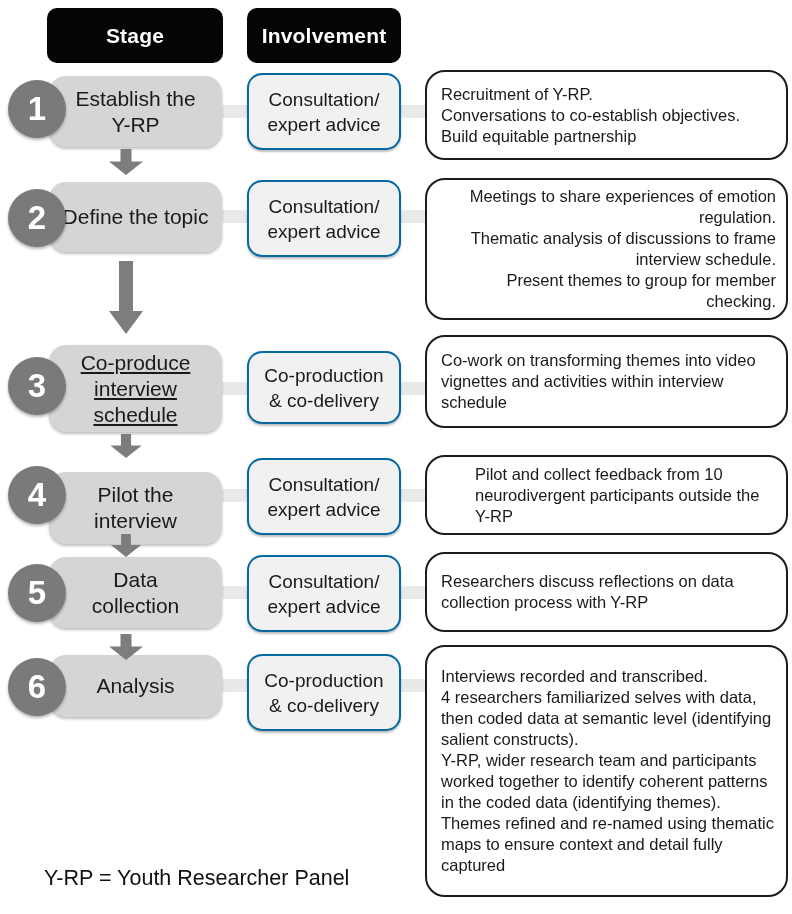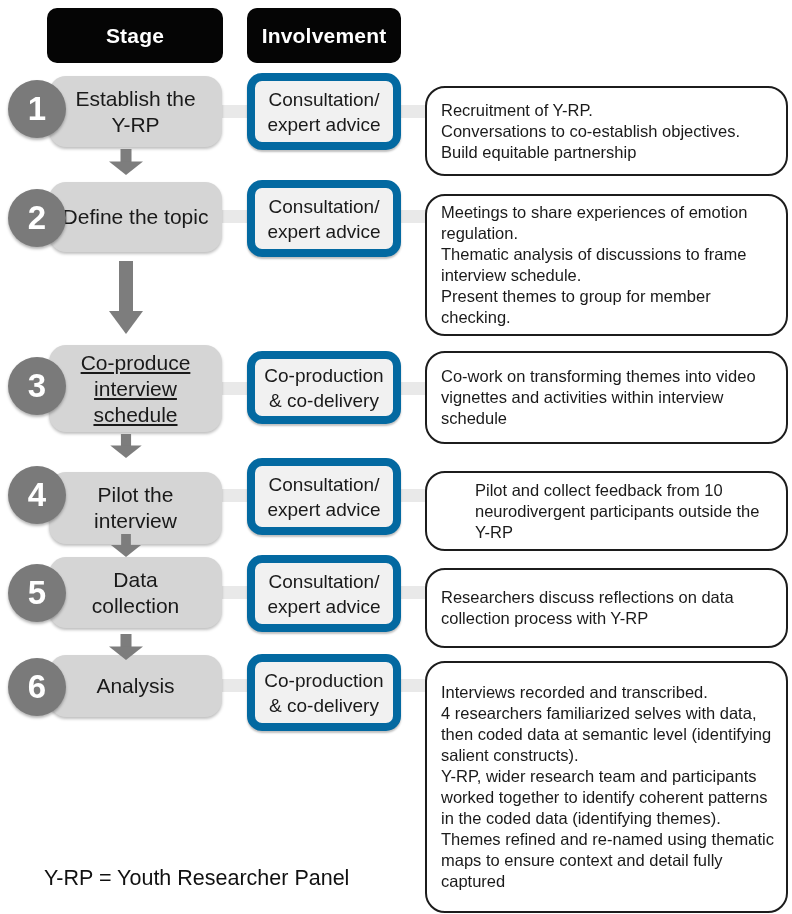--- a/index.html
+++ b/index.html
@@ -34,41 +34,41 @@
   }
   .s1{top:76px;height:71px;}
   .s2{top:182px;height:70px;}
   .s3{top:345px;height:87px;text-decoration:underline;}
   .s4{top:472px;height:72px;}
   .s5{top:557px;height:71px;}
   .s6{top:655px;height:62px;}
 
   .invbox{
     position:absolute;left:247px;width:154px;background:#f1f1f1;
-    border:8px solid #0369a1;border-radius:15px;box-sizing:border-box;
+    border:2px solid #0369a1;border-radius:15px;box-sizing:border-box;
     display:flex;align-items:center;justify-content:center;text-align:center;
     font-size:19px;line-height:25px;white-space:pre-line;z-index:1;
     box-shadow:0 2px 2px rgba(0,0,0,.25);
   }
   .i1{top:73px;height:77px;}
   .i2{top:180px;height:77px;}
   .i3{top:351px;height:73px;}
   .i4{top:458px;height:77px;}
   .i5{top:555px;height:77px;}
   .i6{top:654px;height:77px;}
 
   .taskbox{
     position:absolute;left:425px;width:363px;background:#ffffff;
     border:2px solid #1c1c1c;border-radius:20px;box-sizing:border-box;
     display:flex;align-items:center;z-index:1;
     font-size:16.5px;line-height:21px;padding:8px 10px 8px 14px;
-    white-space:pre-line;text-align:left;margin-top:16px;
+    white-space:pre-line;text-align:left;
   }
   .t1{top:70px;height:90px;}
-  .t2{top:178px;height:142px;}
+  .t2{top:178px;height:142px;text-align:right;}
   .t3{top:335px;height:93px;}
   .t4{top:455px;height:80px;padding-left:48px;}
   .t5{top:552px;height:80px;}
   .t6{top:645px;height:252px;}
 
   .arrow{position:absolute;left:109px;width:34px;z-index:2;}
   .a1{top:149px;height:26px;}
   .a2{top:261px;height:73px;}
   .a3{top:434px;height:24px;}
   .a4{top:534px;height:23px;}

